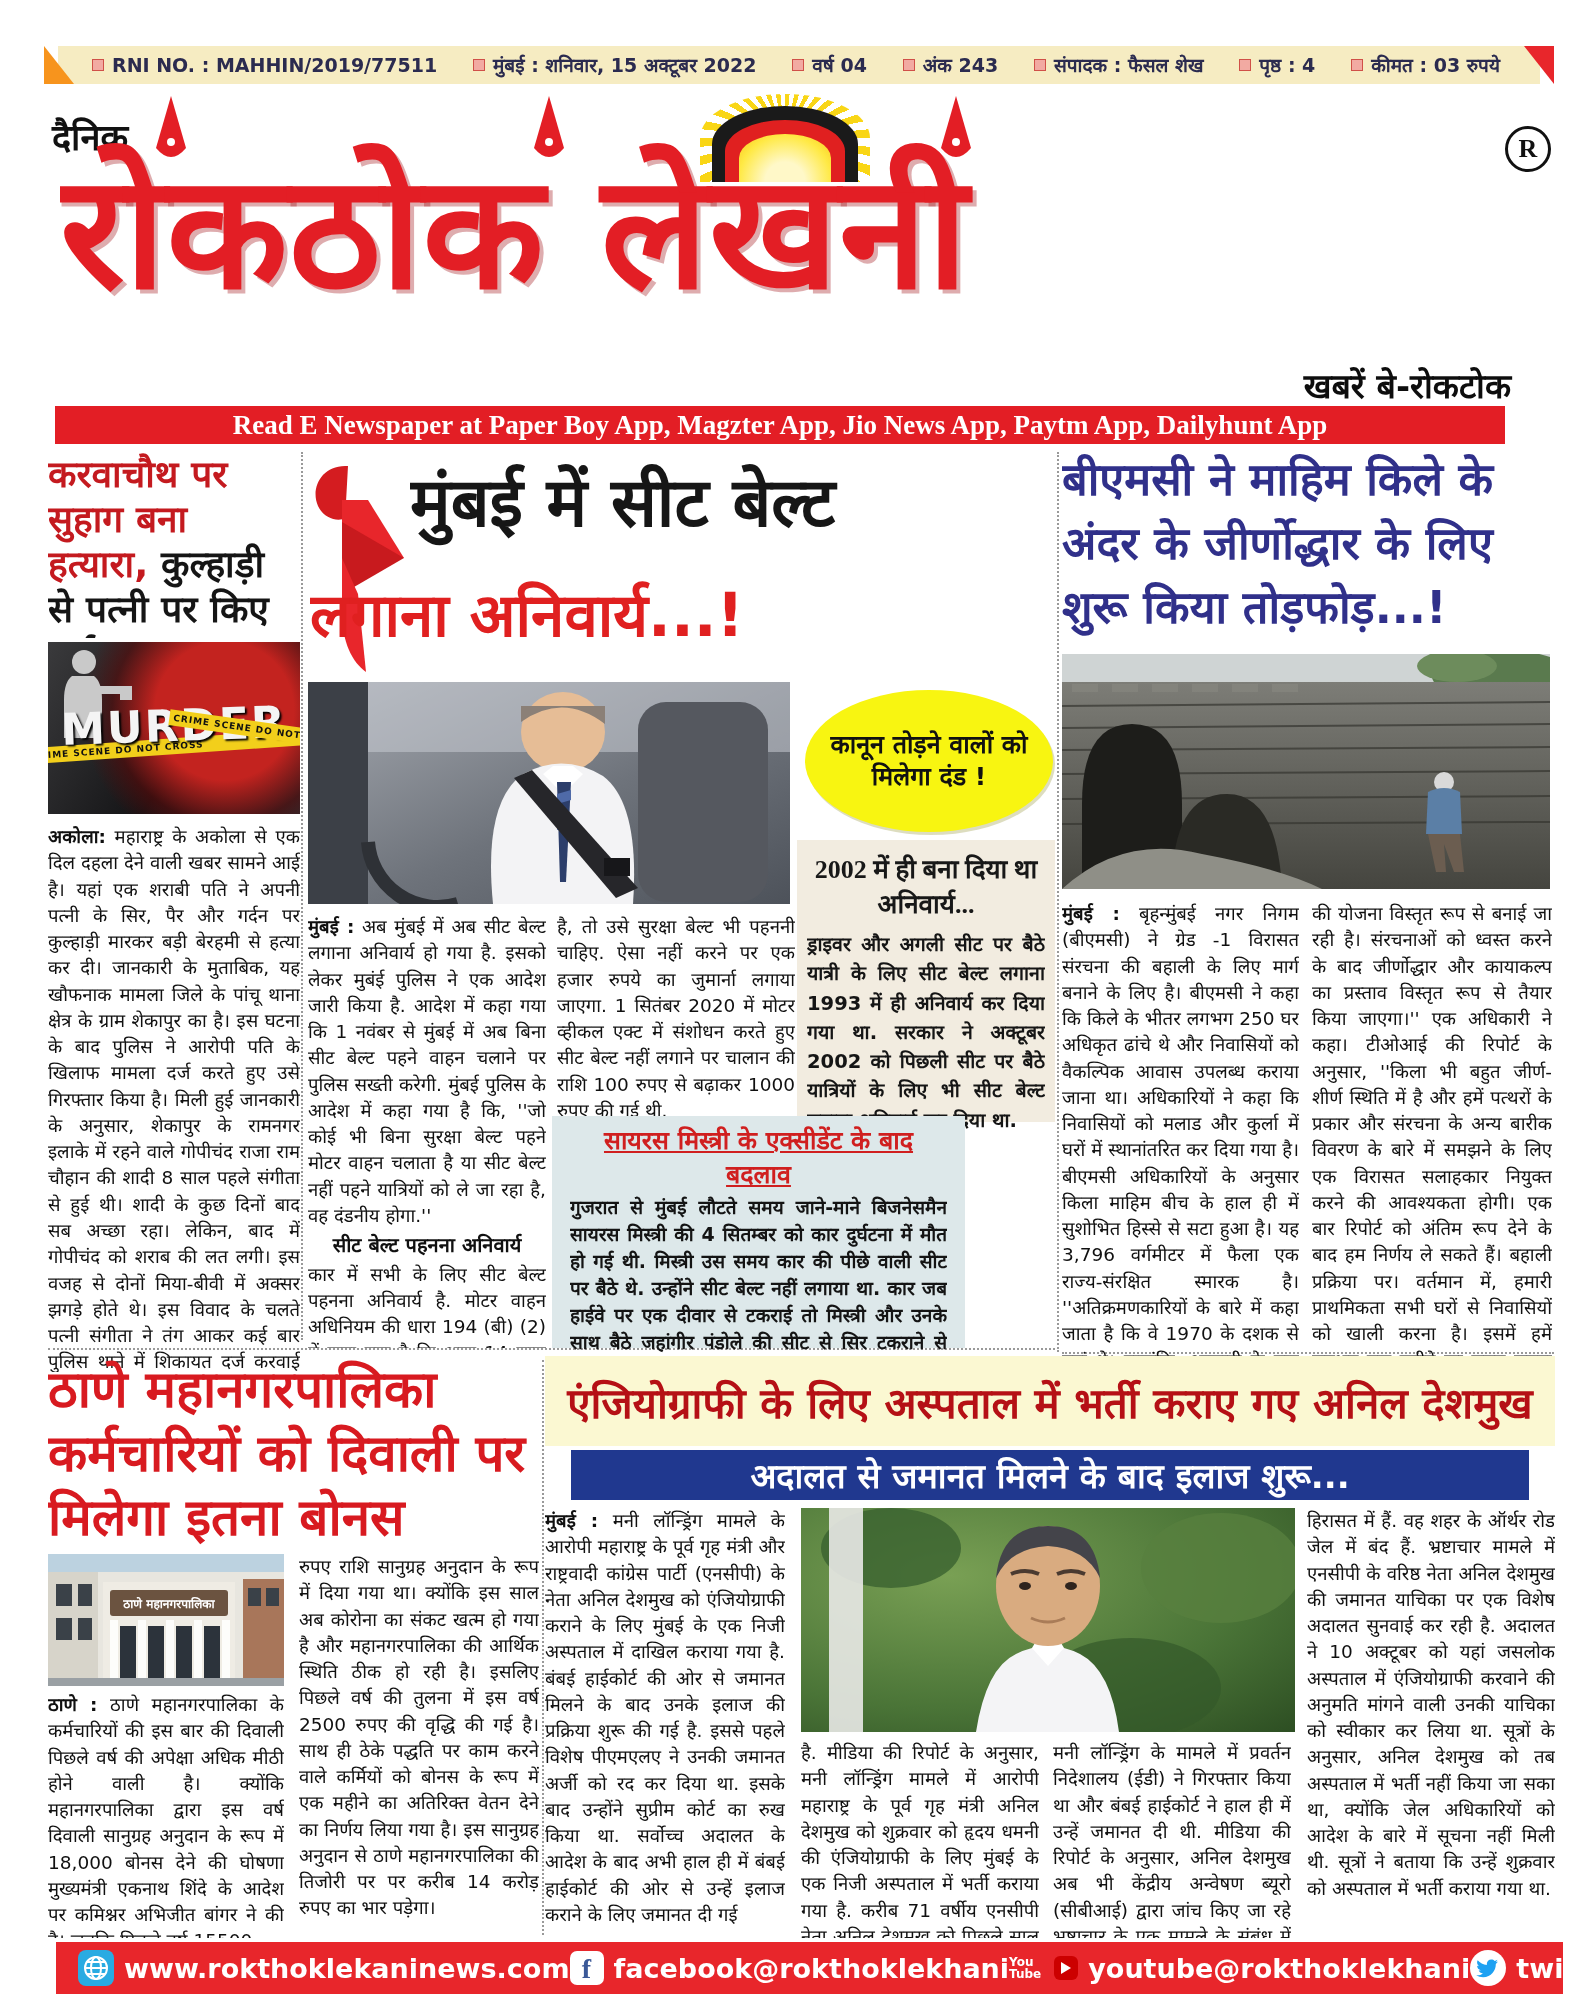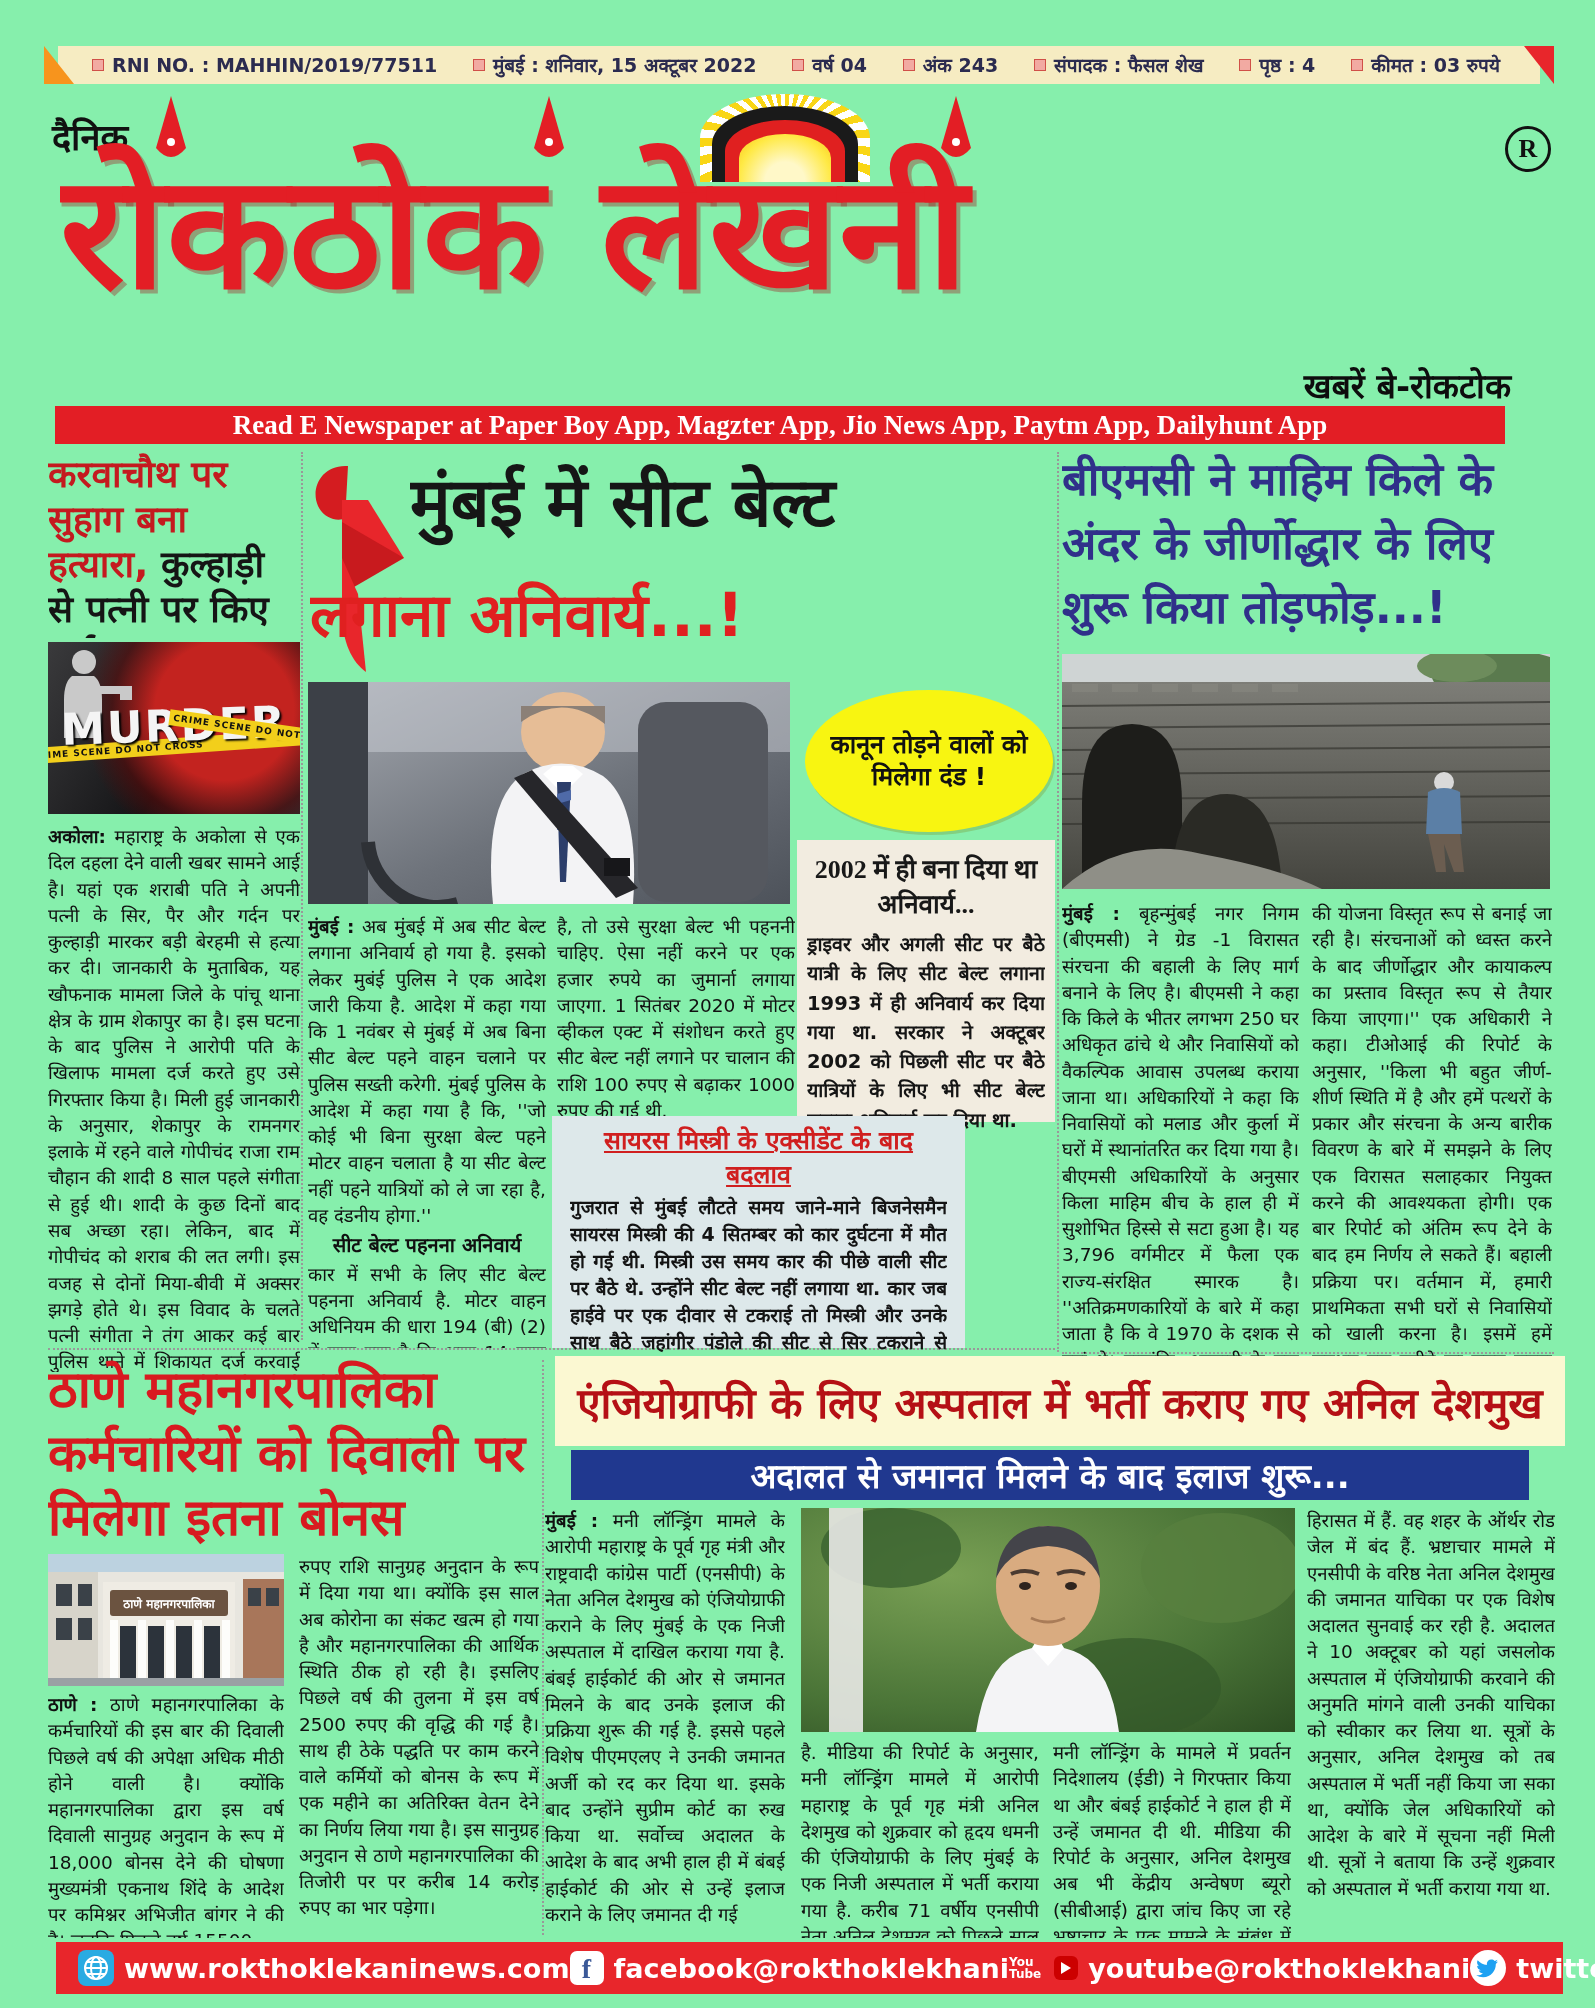--- a/index.html
+++ b/index.html
@@ -1,17 +1,17 @@
 <!DOCTYPE html>
 <html><head>
 <meta charset="utf-8">
 <style>
   * { margin:0; padding:0; box-sizing:border-box; }
   body { background:#e9e9e9; font-family:"DejaVu Sans", sans-serif; }
-  .page { position:relative; width:1595px; height:2008px; background:#86efac; margin:0 auto; overflow:hidden; }
+  .page { position:relative; width:1595px; height:2008px; background:#ffffff; margin:0 auto; overflow:hidden; }
 
   
   .infobar { position:absolute; left:58px; top:46px; width:1482px; height:38px;
     background:#f6ecc2; display:flex; align-items:center; justify-content:space-between;
     padding:0 40px 0 34px; }
   .tri-left { position:absolute; left:-14px; top:0; width:0; height:0;
     border-bottom:38px solid #f7941d; border-right:30px solid transparent; }
   .tri-right { position:absolute; right:-14px; top:0; width:0; height:0;
     border-top:38px solid #e8262b; border-left:30px solid transparent; }
   .info-item { display:flex; align-items:center; gap:8px; font-size:19px; font-weight:bold;
@@ -106,21 +106,21 @@
   .art-thane { position:absolute; left:48px; top:1358px; width:492px; }
   .thane-head { font-size:51px; font-weight:900; color:#d81a20; line-height:1.25; height:192px; overflow:hidden; }
   .thane-photo { position:absolute; left:0; top:196px; }
   .thane-c1 { position:absolute; left:0; top:334px; width:236px; height:246px; }
   .thane-c2 { position:absolute; left:251px; top:196px; width:240px; height:384px; }
 
   
   .art-desh { position:absolute; left:545px; top:1356px; width:1010px; height:582px; }
   .desh-yellow { position:absolute; left:0; top:0; width:1010px; height:90px; background:#fbf8d2;
     display:flex; align-items:center; justify-content:center; color:#b51015; font-size:42px;
-    font-weight:900; white-space:nowrap; overflow:hidden;margin-left:10px; }
+    font-weight:900; white-space:nowrap; overflow:hidden; }
   .desh-blue { position:absolute; left:26px; top:94px; width:958px; height:50px; background:#20388f;
     display:flex; align-items:center; justify-content:center; color:#fff; font-size:34px; font-weight:bold; }
   .desh-photo { position:absolute; left:256px; top:152px; width:494px; height:224px; }
   .desh-c1 { position:absolute; left:0;   top:152px; width:240px; height:430px; }
   .desh-c2 { position:absolute; left:256px; top:384px; width:238px; height:198px; }
   .desh-c3 { position:absolute; left:508px; top:384px; width:238px; height:198px; }
   .desh-c4 { position:absolute; left:762px; top:152px; width:248px; height:430px; }
 
   
   .footbar { position:absolute; left:56px; top:1942px; width:1507px; height:52px; background:#e8262b;

